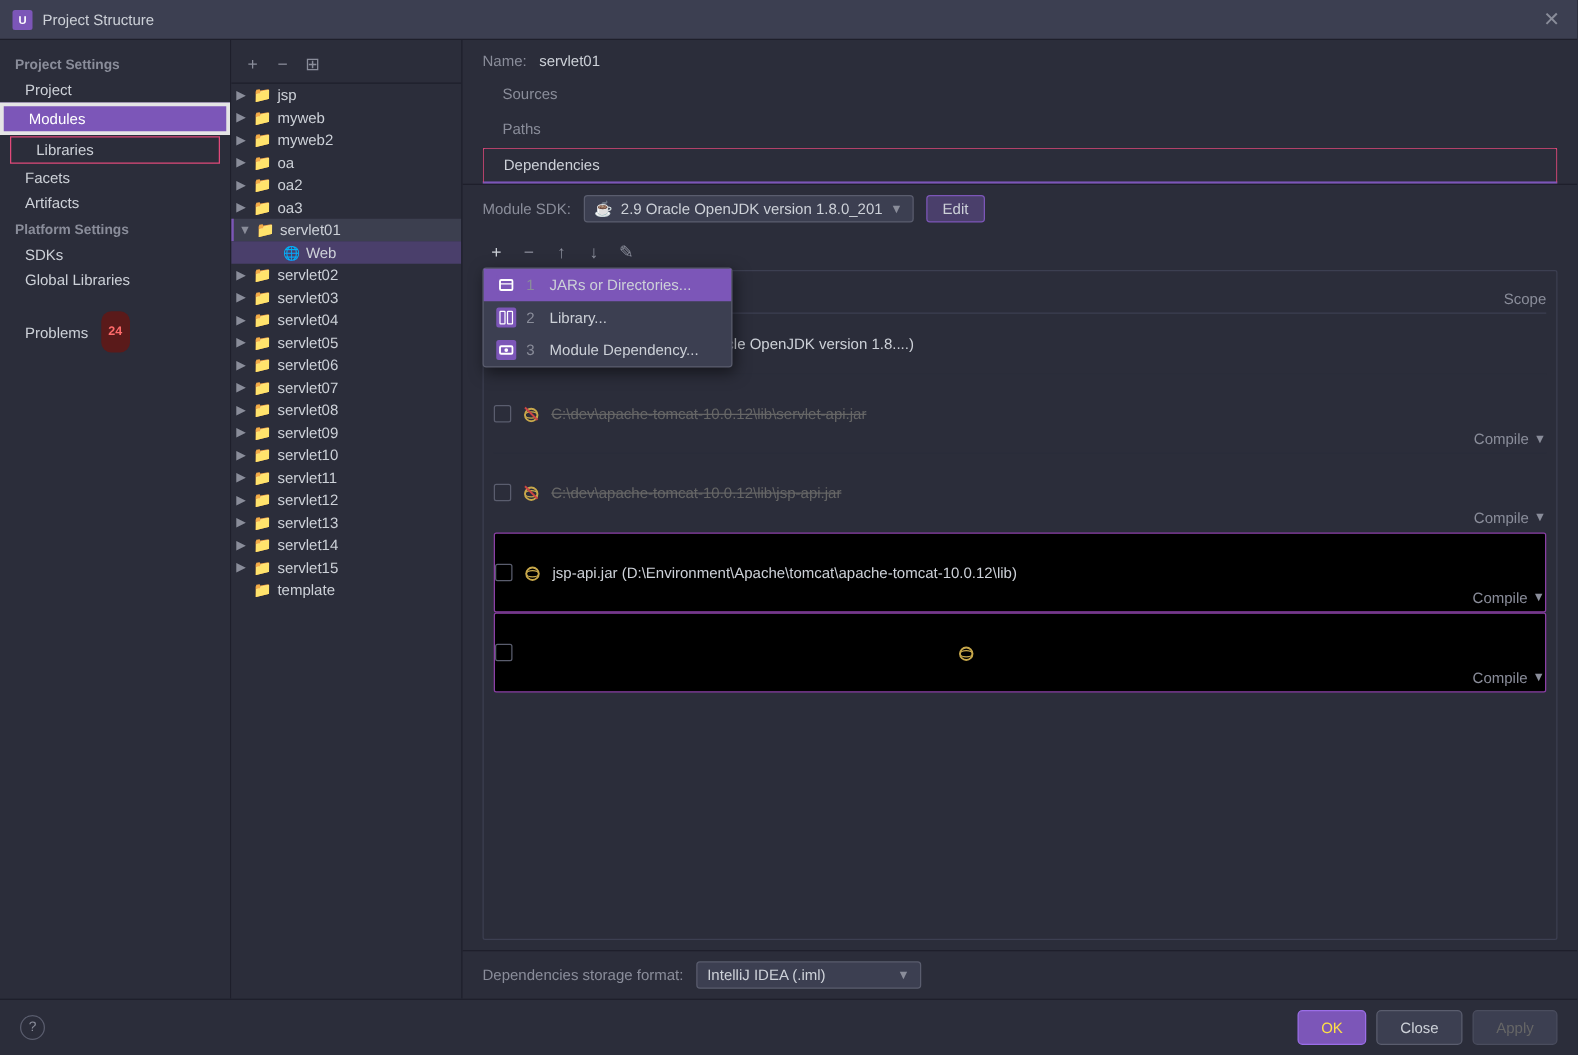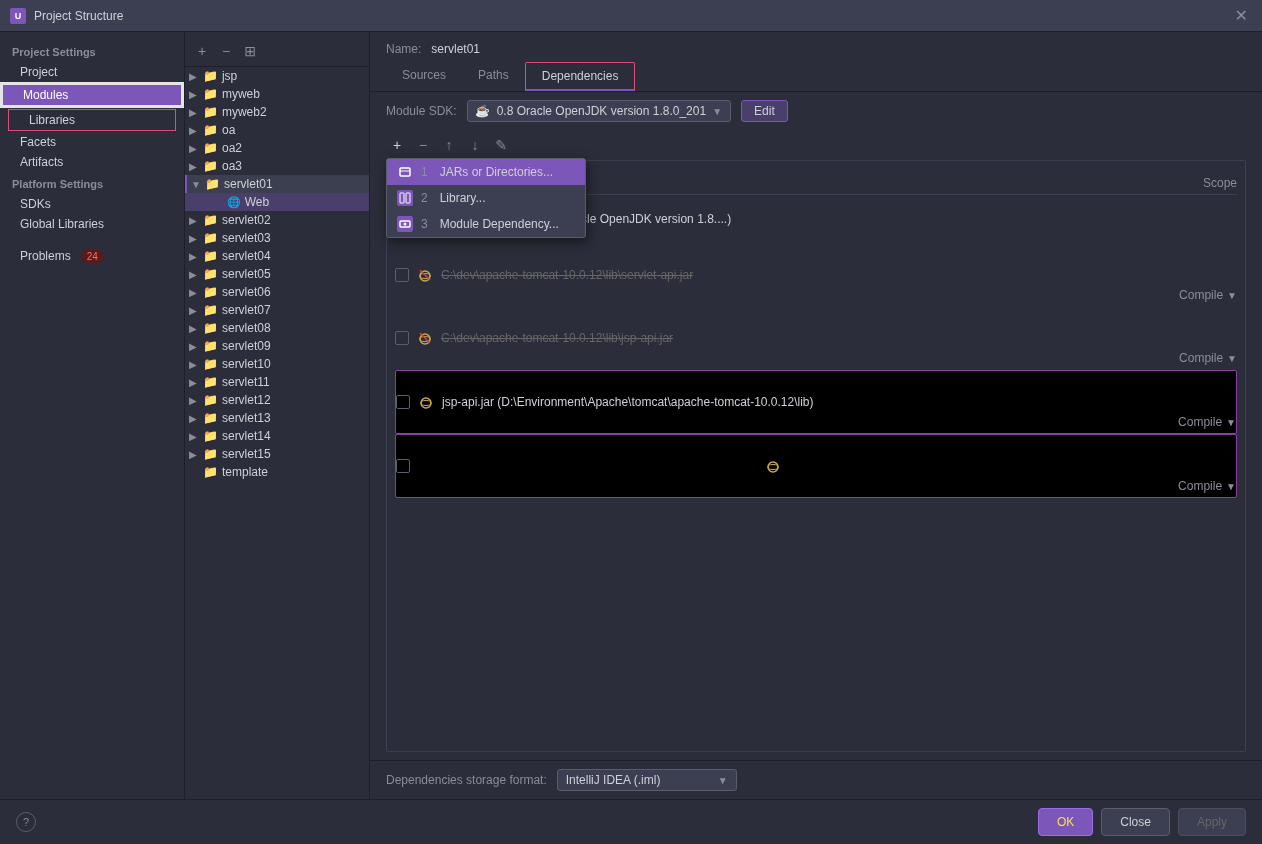--- a/index.html
+++ b/index.html
@@ -189,20 +189,21 @@
       color: #cdd1d8;
       font-size: 12px;
       flex: 1;
     }
 
     .tabs-row {
       display: flex;
       padding: 0 16px;
       border-bottom: 1px solid #1e1f2b;
       gap: 0;
+      flex-direction: column;
     }
 
     .tab {
       padding: 6px 16px;
       color: #8a8d9a;
       cursor: pointer;
       font-size: 12px;
       border-bottom: 2px solid transparent;
     }
 
@@ -493,23 +494,24 @@
       color: #8a8d9a;
       font-size: 11px;
       cursor: pointer;
       margin-right: auto;
     }
 
     .problems-badge {
       background: #5a1a1a;
       color: #ff6b6b;
       border-radius: 8px;
-      padding: 1px 6px;
+      padding: 11px 6px;
       font-size: 10px;
       margin-left: 4px;
+      font-weight: bold;
     }
 
     .tree-expand-placeholder {
       width: 12px;
       display: inline-block;
     }
   </style>
 </head>
 <body>
 
@@ -692,21 +694,21 @@
       <div class="tabs-row">
         <div class="tab">Sources</div>
         <div class="tab">Paths</div>
         <div class="tab active">Dependencies</div>
       </div>
 
       <div class="module-sdk-row">
         <span class="module-sdk-label">Module SDK:</span>
         <div class="sdk-dropdown">
           <span>☕</span>
-          <span>0.8 Oracle OpenJDK version 1.8.0_201</span>
+          <span>2.9 Oracle OpenJDK version 1.8.0_201</span>
           <span class="arrow">▼</span>
         </div>
         <button class="edit-btn">Edit</button>
       </div>
 
       <div class="deps-toolbar">
         <div class="deps-toolbar-btn active">+</div>
         <div class="deps-toolbar-btn">−</div>
         <div class="deps-toolbar-btn">↑</div>
         <div class="deps-toolbar-btn">↓</div>

